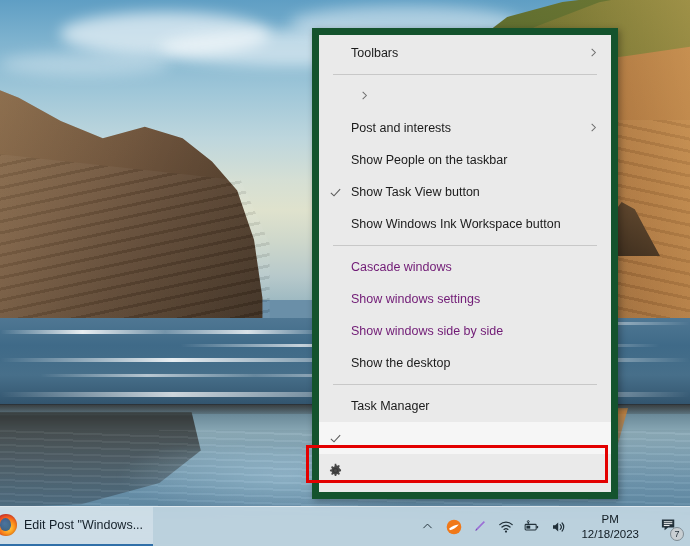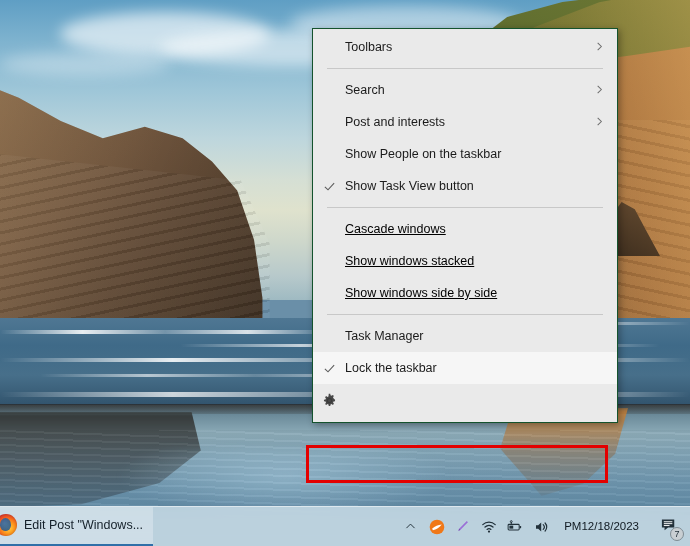--- a/index.html
+++ b/index.html
@@ -181,60 +181,60 @@
     content:""; position: absolute; left: 5px; top: 4px; width: 11px; height: 13px;
     border-radius: 50% 50% 45% 45%;
     background: radial-gradient(circle at 40% 40%, #2a6fb5, #1d4f86);
     opacity: .85;
   }
   .tb-spacer { flex: 1 1 auto; }
 
   #tray { display: flex; align-items: center; gap: 9px; height: 40px; padding-right: 6px; }
   .tray-ico { width: 17px; height: 17px; display: flex; align-items: center; justify-content: center; color: #1d2b33; }
   .tray-clock {
-    display: flex; flex-direction: row; align-items: center; justify-content: center;
+    display: flex; flex-direction: column; align-items: center; justify-content: center;
     line-height: 1.25; font-size: 11.5px; color: #101a21; padding: 0 6px; min-width: 58px;
   }
   .notif {
     position: relative; width: 26px; height: 26px; margin-left: 2px; margin-right: 2px;
     display: flex; align-items: center; justify-content: center;
   }
   .notif-badge {
     position: absolute; right: -2px; bottom: -1px;
     width: 14px; height: 14px; border-radius: 50%;
     background: #c9cfd3; color: #22313a;
     font-size: 9px; display: flex; align-items: center; justify-content: center;
     border: 1px solid #7e8b93;
   }
 
   
   #context-menu {
     position: absolute; left: 312px; top: 28px; width: 306px;
     background: #eaeaea;
-    border: 1px solid #14532d;
+    border: 7px solid #14532d;
     box-shadow: 2px 2px 7px rgba(0,0,0,.32);
     padding: 2px 0 6px 0;
     z-index: 10;
     font-size: 12.5px;
     color: #1b1b1b;
   }
   .mi {
     position: relative;
     display: flex; align-items: center;
     height: 32px;
     padding: 0 12px 0 0;
     cursor: default;
   }
   .mi .check-slot {
     width: 32px; flex: none; display: flex; align-items: center; justify-content: center;
     color: #5b5b5b; font-size: 13px;
   }
   .mi .mi-label { flex: 1 1 auto; white-space: nowrap; }
   .mi .submenu-arrow { color: #6d6d6d; font-size: 13px; line-height: 1; padding-left: 8px; }
-  .mi.disabled .mi-label { color: #000000; text-decoration: underline; }
+  .mi.disabled .mi-label { color: #701a75; }
   .mi.highlighted { background: #f6f6f6; }
   .sep { height: 1px; background: #c8c8c8; margin: 5px 14px; }
 
   .gear { width: 15px; height: 15px; display: block; }
 
   
   #highlight-box {
     position: absolute;
     left: 306px; top: 445px; width: 302px; height: 38px;
     border: 3px solid #e30000;
@@ -357,21 +357,20 @@
         <svg viewBox="0 0 12 12" width="11" height="11" aria-hidden="true">
           <path d="M4 2 L8 6 L4 10" fill="none" stroke="#6d6d6d" stroke-width="1.1"></path>
         </svg>
       </span>
     </div>
 
     <div class="sep"></div>
 
     <div class="mi">
       <span class="check-slot"></span>
-      <span class="mi-label">Search</span>
       <span class="submenu-arrow">
         <svg viewBox="0 0 12 12" width="11" height="11" aria-hidden="true">
           <path d="M4 2 L8 6 L4 10" fill="none" stroke="#6d6d6d" stroke-width="1.1"></path>
         </svg>
       </span>
     </div>
 
     <div class="mi">
       <span class="check-slot"></span>
       <span class="mi-label">Post and interests</span>
@@ -389,54 +388,61 @@
 
     <div class="mi">
       <span class="check-slot">
         <svg viewBox="0 0 14 14" width="13" height="13" aria-hidden="true">
           <path d="M2 7.4 L5.4 10.6 L12 3.4" fill="none" stroke="#5b5b5b" stroke-width="1.15"></path>
         </svg>
       </span>
       <span class="mi-label">Show Task View button</span>
     </div>
 
+    <div class="mi">
+      <span class="check-slot"></span>
+      <span class="mi-label">Show Windows Ink Workspace button</span>
+    </div>
 
 
     <div class="sep"></div>
 
     <div class="mi disabled">
       <span class="check-slot"></span>
       <span class="mi-label">Cascade windows</span>
     </div>
 
     <div class="mi disabled">
       <span class="check-slot"></span>
-      <span class="mi-label">Show windows stacked</span>
+      <span class="mi-label">Show windows settings</span>
     </div>
 
     <div class="mi disabled">
       <span class="check-slot"></span>
       <span class="mi-label">Show windows side by side</span>
     </div>
 
+    <div class="mi">
+      <span class="check-slot"></span>
+      <span class="mi-label">Show the desktop</span>
+    </div>
 
     <div class="sep"></div>
 
     <div class="mi">
       <span class="check-slot"></span>
       <span class="mi-label">Task Manager</span>
     </div>
 
     <div class="mi highlighted">
       <span class="check-slot">
         <svg viewBox="0 0 14 14" width="13" height="13" aria-hidden="true">
           <path d="M2 7.4 L5.4 10.6 L12 3.4" fill="none" stroke="#5b5b5b" stroke-width="1.15"></path>
         </svg>
       </span>
-      <span class="mi-label">Lock the taskbar</span>
     </div>
 
     <div class="mi">
       <span class="check-slot">
         <svg class="gear" viewBox="0 0 16 16" aria-hidden="true">
           <path fill="#3a3a3a" d="M8 5.1a2.9 2.9 0 1 0 0 5.8 2.9 2.9 0 0 0 0-5.8zm0 1.25a1.65 1.65 0 1 1 0 3.3 1.65 1.65 0 0 1 0-3.3z"></path>
           <path fill="#3a3a3a" d="M7.2.9h1.6l.25 1.62c.42.12.82.29 1.18.5l1.33-.96 1.13 1.13-.96 1.33c.22.37.39.76.5 1.18L13.9 7.2v1.6l-1.62.25c-.12.42-.29.82-.5 1.18l.96 1.33-1.13 1.13-1.33-.96c-.37.22-.76.39-1.18.5L8.8 13.9H7.2l-.25-1.62a4.8 4.8 0 0 1-1.18-.5l-1.33.96-1.13-1.13.96-1.33a4.8 4.8 0 0 1-.5-1.18L2.1 8.8V7.2l1.62-.25c.12-.42.29-.82.5-1.18l-.96-1.33 1.13-1.13 1.33.96c.37-.22.76-.39 1.18-.5L7.2.9z" opacity=".92"></path>
         </svg>
       </span>
     </div>

